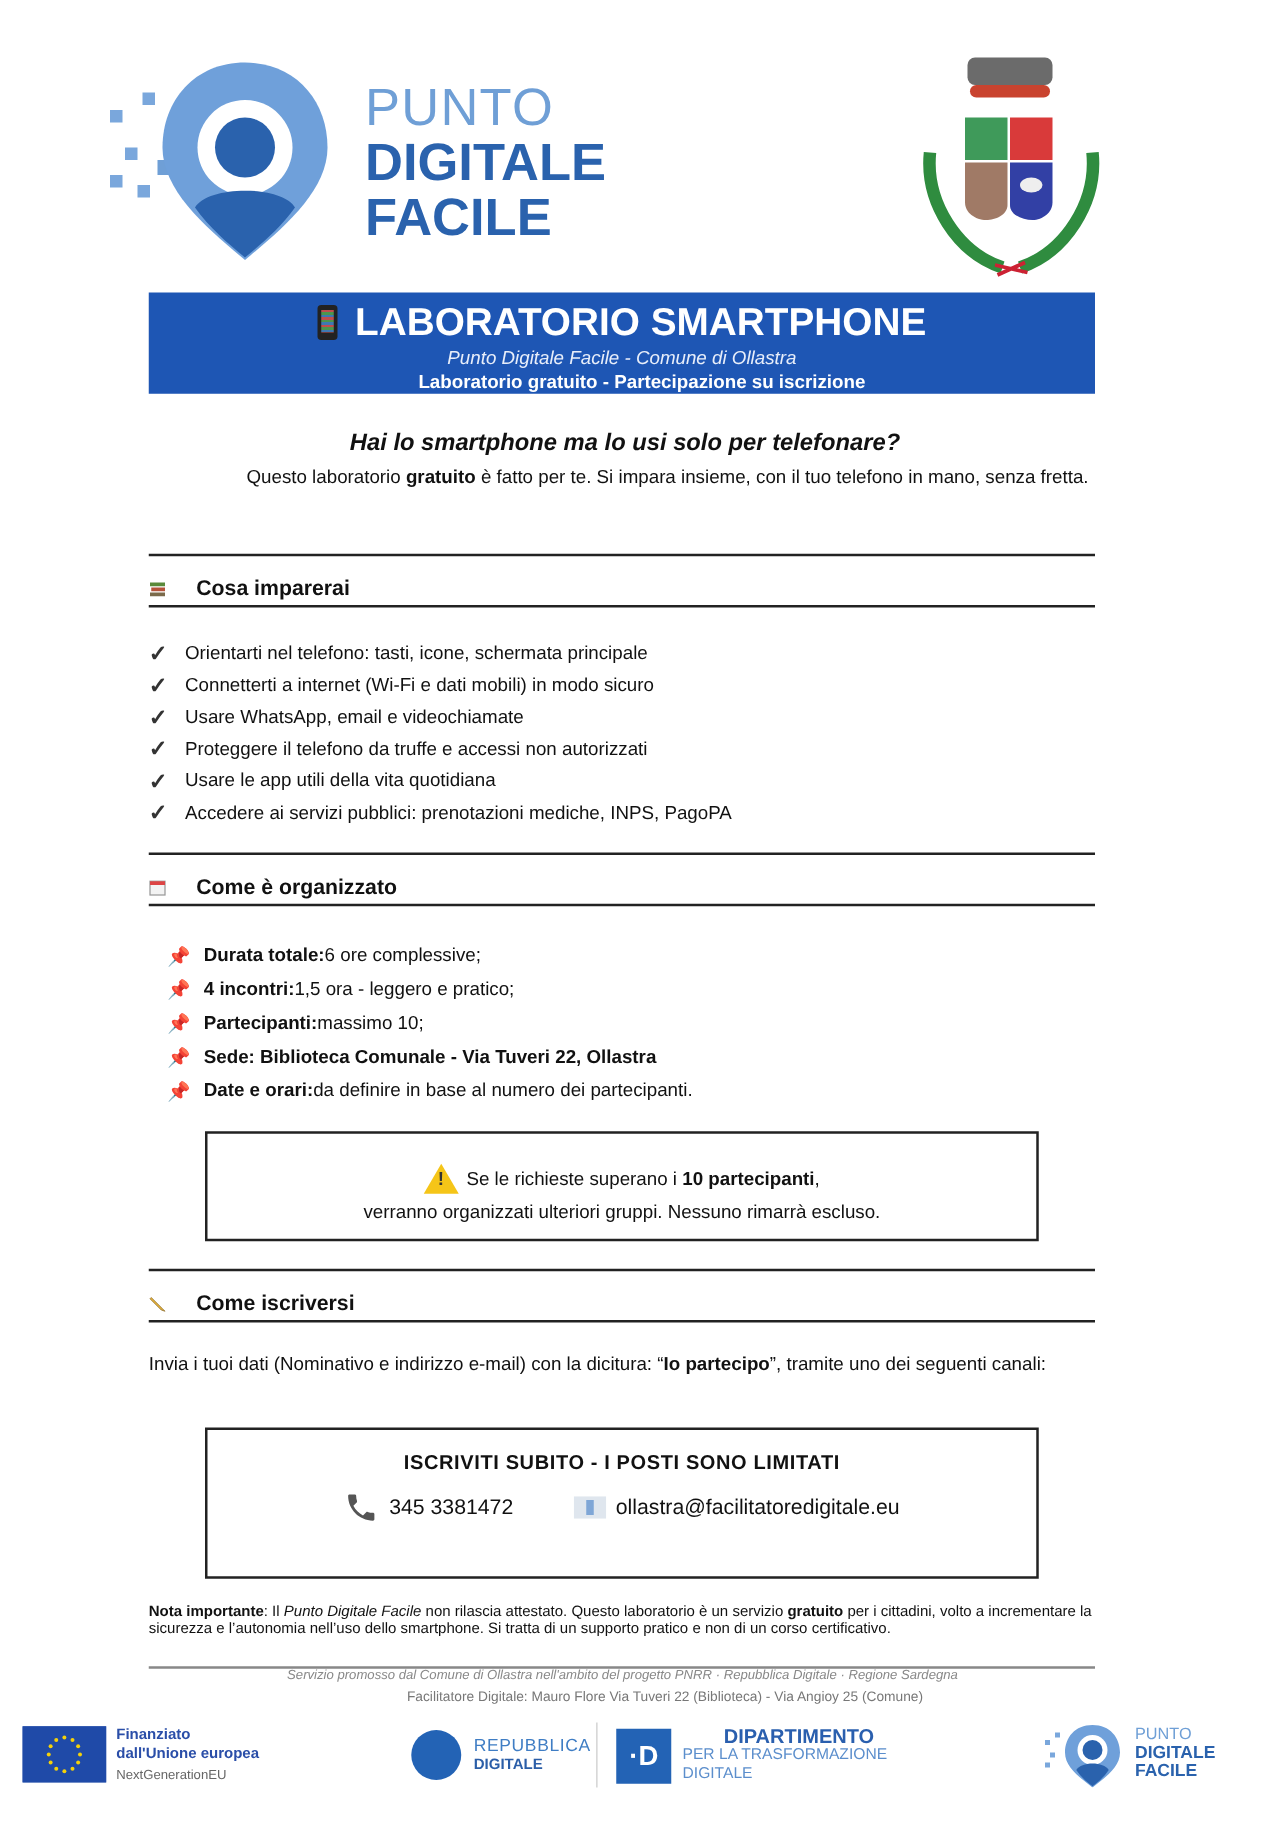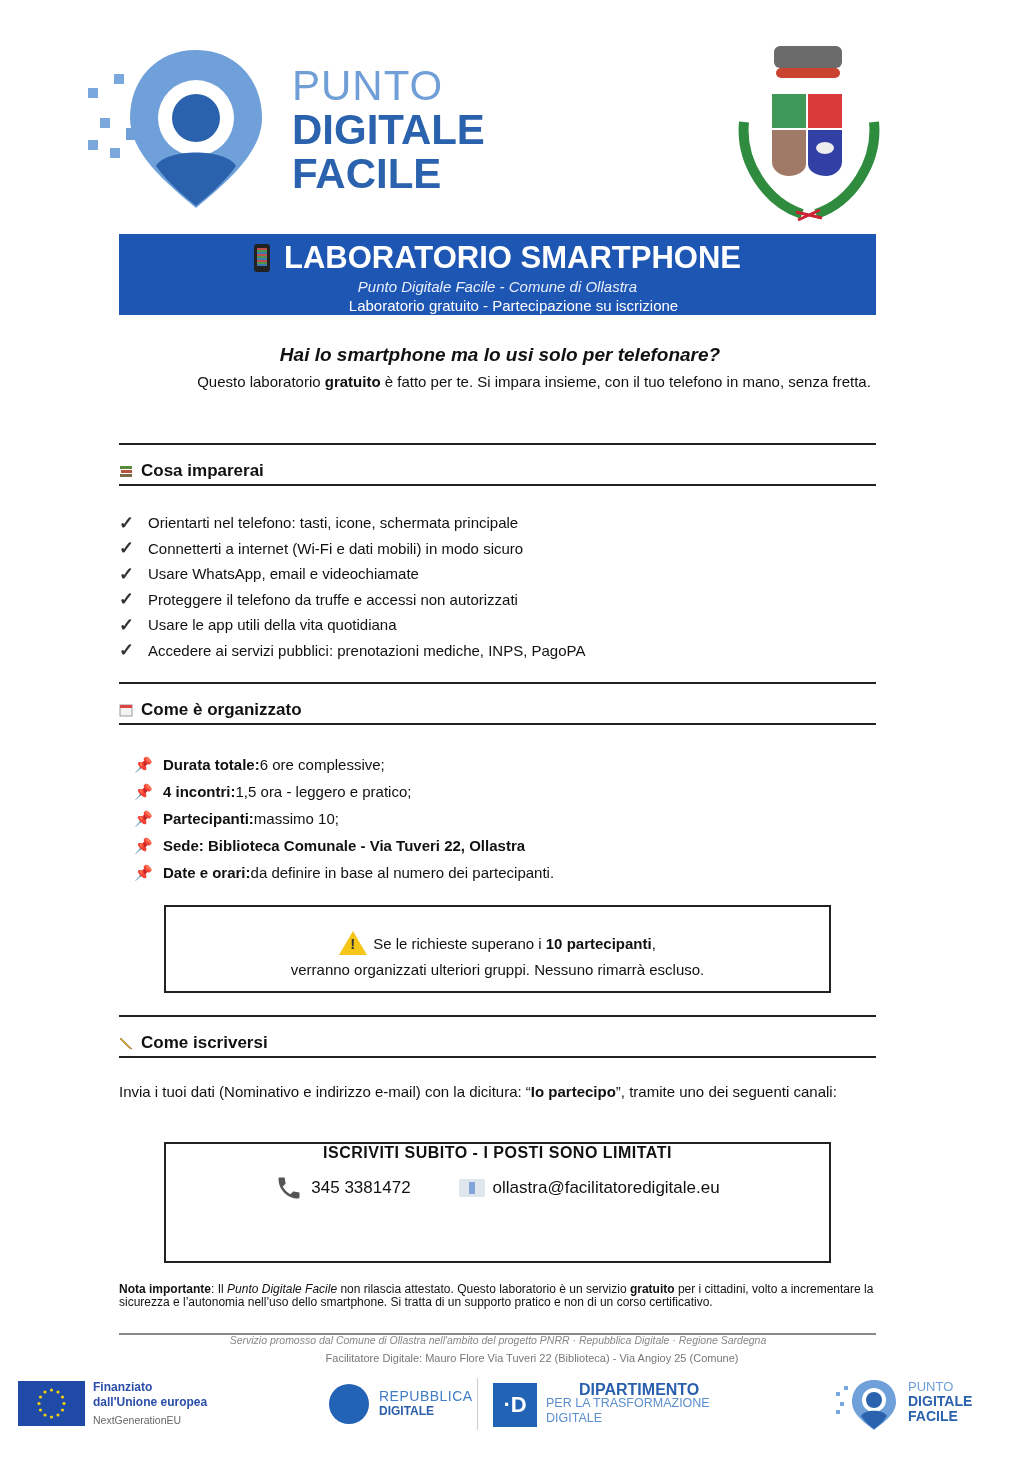--- a/index.html
+++ b/index.html
@@ -10,31 +10,31 @@
   .pdf-logo { left:86px; top:48px; width:400px; height:165px; }
   .pdf-word1 { left:292px; top:64px; font-size:42px; color:#6f9fd6; letter-spacing:1px; font-weight:normal; line-height:44px; }
   .pdf-word2 { left:292px; top:108px; font-size:42px; color:#2a62ad; font-weight:bold; line-height:44px; }
   .pdf-word3 { left:292px; top:152px; font-size:42px; color:#2a62ad; font-weight:bold; line-height:44px; }
   .crest { left:736px; top:42px; width:146px; height:184px; }
 
   
   .banner { left:119px; top:234px; width:757px; height:81px; background:#1e56b4; color:#fff; text-align:center; }
   .banner-title { font-size:31px; font-weight:bold; margin-top:4px; line-height:40px; display:flex; align-items:center; justify-content:center; gap:14px; }
   .banner-sub { font-size:15px; font-style:italic; line-height:18px; color:#e8eefa; }
-  .banner-sub2 { font-size:15px; font-weight:normal; line-height:20px;padding-left:32px; }
+  .banner-sub2 { font-size:15px; font-weight:bold; line-height:20px;padding-left:32px; }
   .phone-icon { width:16px; height:28px; background:#222; border-radius:3px; position:relative; display:inline-block; }
   .phone-icon::before { content:""; position:absolute; left:3px; top:4px; width:10px; height:18px; background:repeating-linear-gradient(180deg,#d55 0 2px,#5a5 2px 4px,#48c 4px 6px); opacity:.85; }
 
   
   .intro-q { left:0; width:1000px; top:344px; text-align:center; font-size:19px; font-weight:bold; font-style:italic; }
   .intro-p { left:0; width:996px; top:373px; text-align:center; font-size:15px;padding-left:36px; }
 
   
   .rule { left:119px; width:757px; height:2px; background:#222; }
-  .sec-title { left:119px; font-size:17px; font-weight:bold; display:flex; align-items:center; gap:8px; }
+  .sec-title { left:119px; font-size:17px; font-weight:bold; display:flex; align-items:center; gap:24px; }
   .sec-icon { width:14px; height:14px; display:inline-block; }
 
   
   .checklist { left:119px; top:510px; font-size:15px; }
   .checklist .row { height:25.5px; display:flex; align-items:center; }
   .check { width:29px; color:#333; font-size:18px; font-weight:bold; }
 
   
   .pinlist { left:134px; top:751px; font-size:15px; }
   .pinlist .row { height:27px; display:flex; align-items:center; }
@@ -44,21 +44,21 @@
   .box { border:2px solid #222; background:#fff; }
   .warn-box { left:164px; top:905px; width:663px; height:84px; text-align:center; font-size:15px; }
   .warn-line1 { margin-top:24px; display:flex; align-items:center; justify-content:center; gap:6px; }
   .warn-tri { width:0; height:0; border-left:14px solid transparent; border-right:14px solid transparent; border-bottom:24px solid #f5c518; position:relative; display:inline-block; }
   .warn-tri span { position:absolute; left:-3px; top:4px; font-size:15px; font-weight:bold; color:#333; }
   .warn-line2 { margin-top:6px; }
 
   .enroll-p { left:119px; top:1082px; width:745px; font-size:15px; line-height:20px; }
 
   .cta-box { left:164px; top:1142px; width:663px; height:117px; text-align:center; }
-  .cta-title { font-size:16px; font-weight:bold; letter-spacing:0.5px; }
+  .cta-title { margin-top:18px; font-size:16px; font-weight:bold; letter-spacing:0.5px; }
   .cta-row { margin-top:12px; display:flex; justify-content:center; align-items:center; gap:48px; font-size:17px; }
   .cta-item { display:flex; align-items:center; gap:8px; }
 
   .nota { left:119px; top:1283px; width:760px; font-size:12px; line-height:13px; }
 
   .foot-rule { left:119px; top:1333px; width:757px; height:2px; background:#888; }
   .foot1 { left:0; width:996px; top:1334px; text-align:center; font-size:10.5px; font-style:italic; color:#888; }
   .foot2 { left:0; width:996px; top:1352px; text-align:center; font-size:11px; color:#777;padding-left:34px; }
 
   

